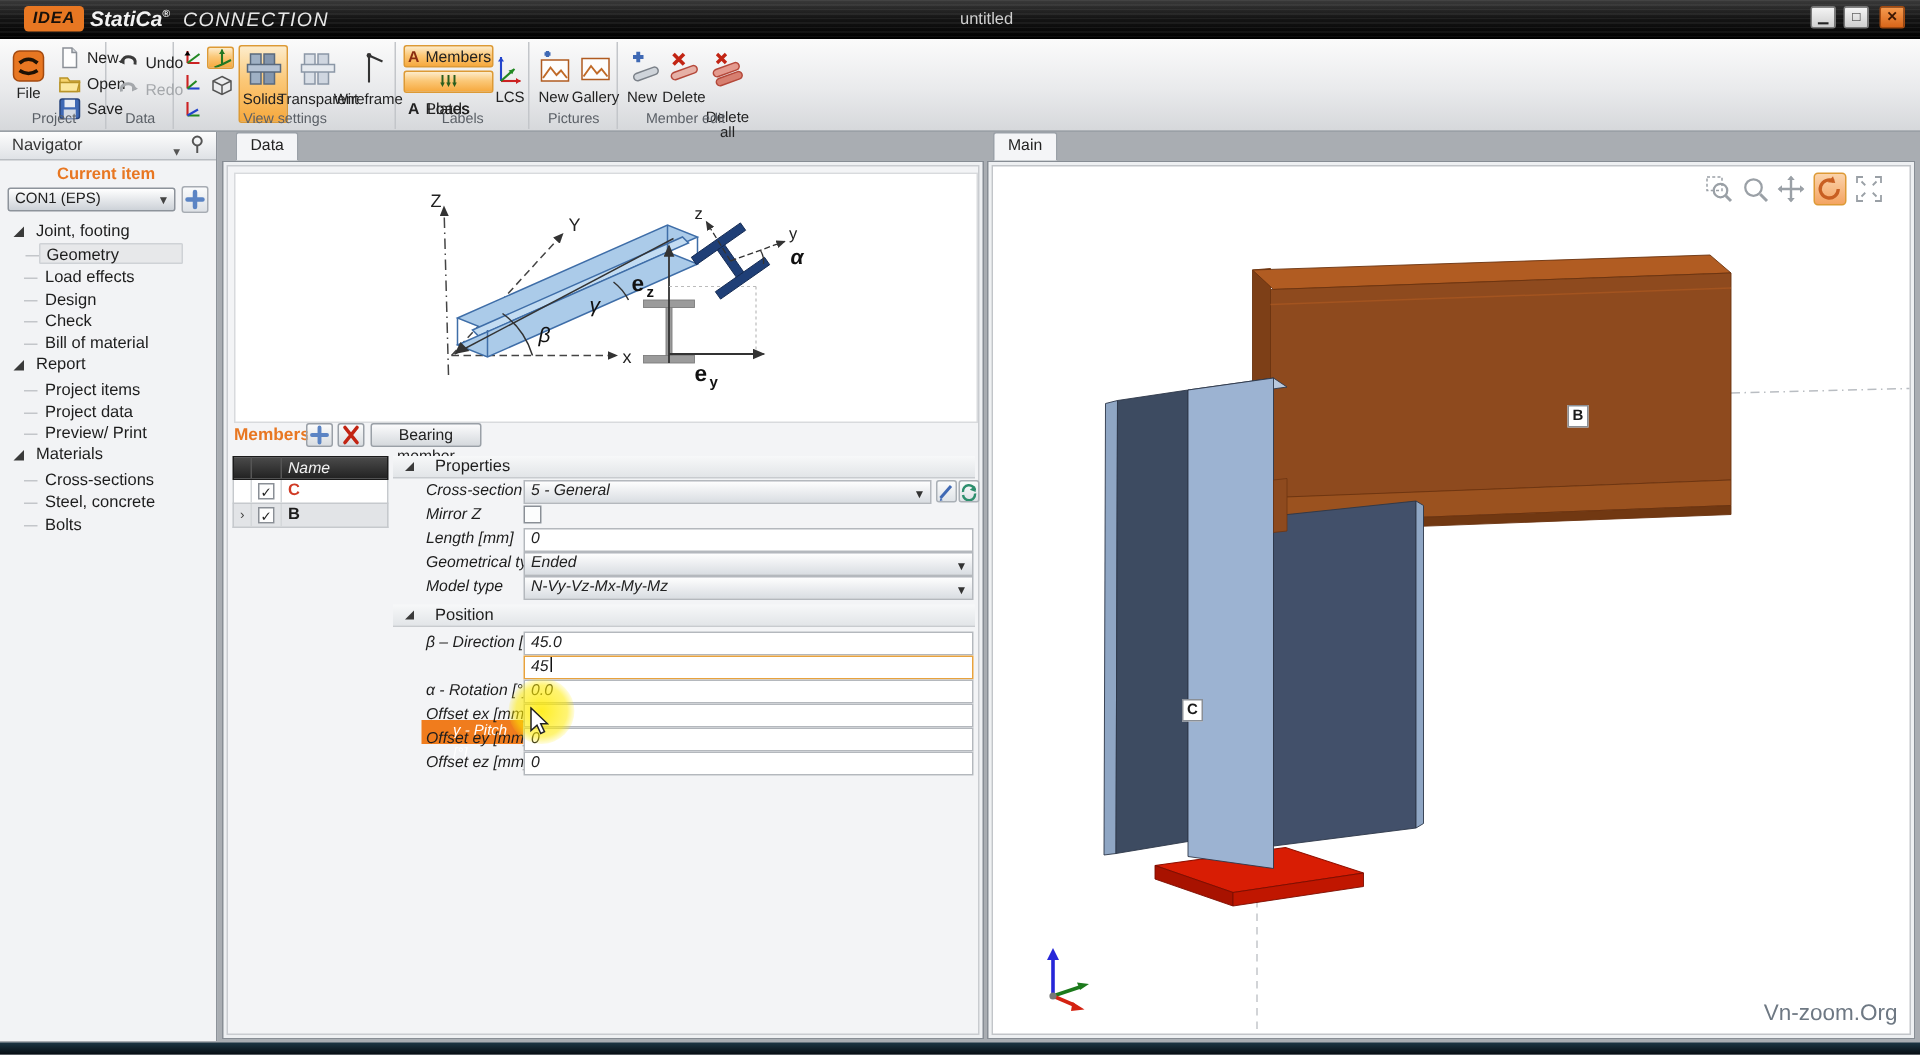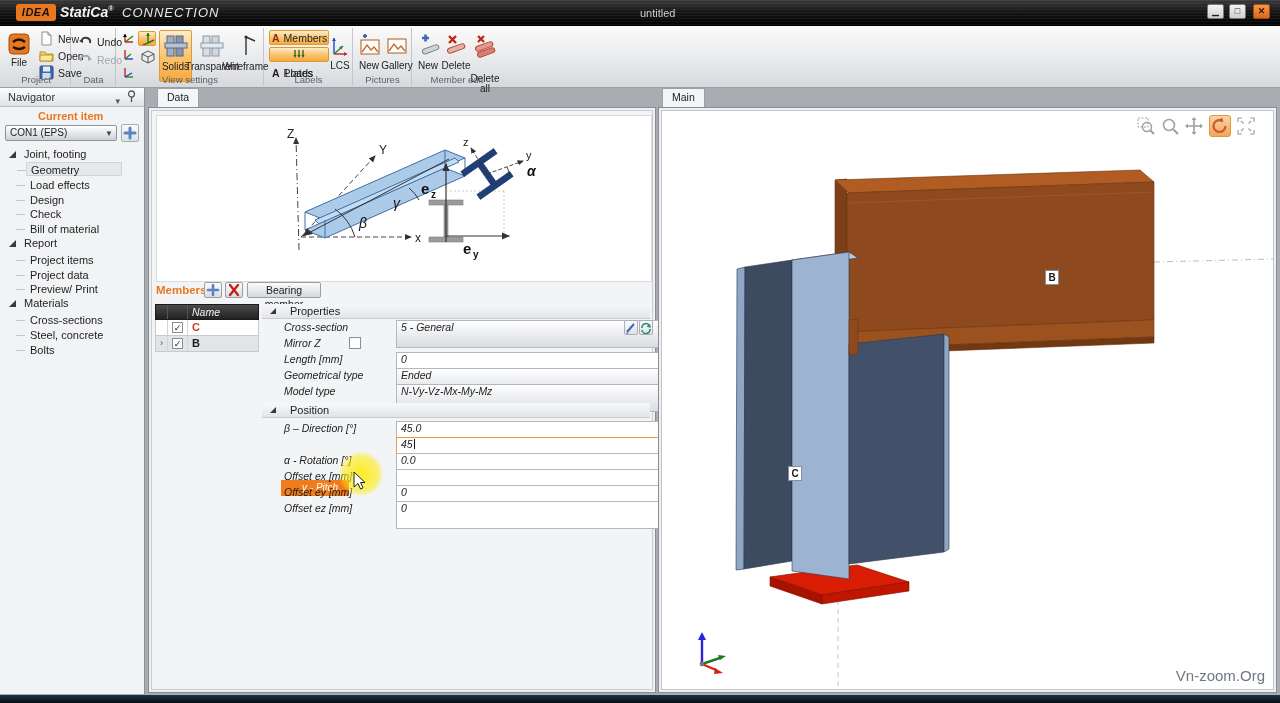--- a/index.html
+++ b/index.html
@@ -106,22 +106,22 @@
 
   
   #props { position:absolute; left:110px; top:193px; width:388px; }
   .sec-head { position:relative; height:15px; background:linear-gradient(#f7f8f9,#e2e5e8);
               border-bottom:1px solid #c8cbcf; }
   .sec-head .tri { position:absolute; left:8px; top:4px; width:0; height:0;
                    border-left:6px solid transparent; border-bottom:6px solid #3a3a3a; }
   .sec-head .lbl { position:absolute; left:28px; top:1px; font-size:11px; color:#1d1d1d; }
   .prow { position:relative; height:15px; margin-top:1px;font-style:italic; }
   .prow .plabel { position:absolute; left:22px; top:1px; font-size:10.5px; color:#1d1d1d; white-space:nowrap; }
-  .pfield { position:absolute; left:87px; top:0; height:28px; background:#fff;
-            border:1px solid #b4b8bd; font-size:10.5px; line-height:13px; padding:0 4px; color:#222;margin-left:47px; }
+  .pfield { position:absolute; left:87px; top:0; height:16px; background:#fff;
+            border:1px solid #b4b8bd; font-size:10.5px; line-height:13px; padding:0 4px; color:#222; }
   .pfield.w-full { width:300px; }
   .pfield.w-dd  { width:272px; }
   .dd { background:linear-gradient(#fefefe,#d9dde2); }
   .dd .arr { position:absolute; right:3px; top:2px; font-size:8px; color:#333; }
   .pchk { position:absolute; left:87px; top:1px; width:12px; height:12px; border:1px solid #8a8f96; background:#fcfdfd; }
   .ico-btn { position:absolute; top:0; width:14px; height:15px; border:1px solid #aab0b6;
              border-radius:2px; background:linear-gradient(#fbfcfc,#dfe3e7); }
   .hl-label { position:absolute; left:19px; top:-1px; width:68px; height:16px; background:#f07c1d;
               color:#fff; font-size:10px; line-height:15px; padding-left:21px;margin-top:44px; }
   .hl-field { border:1px solid #e8a23d; }

